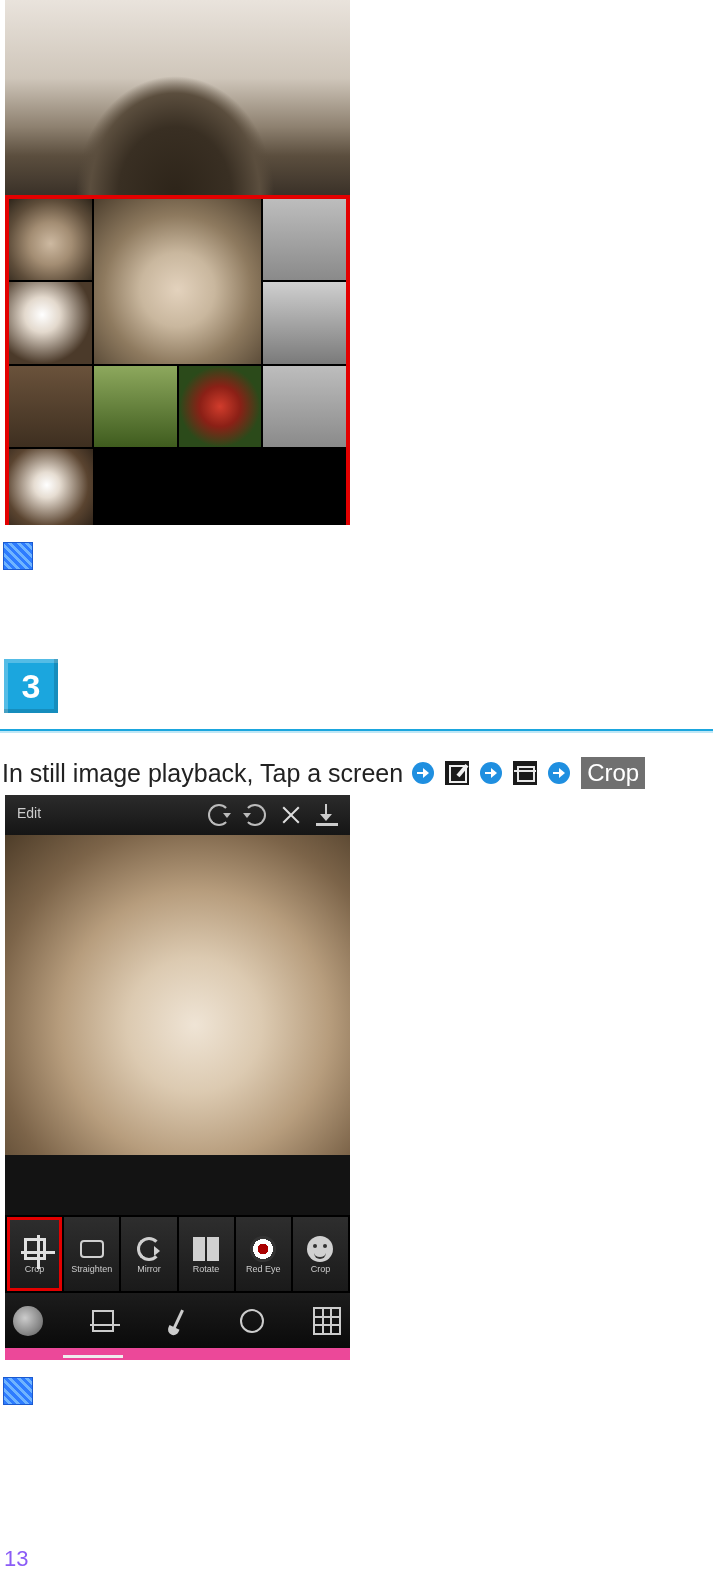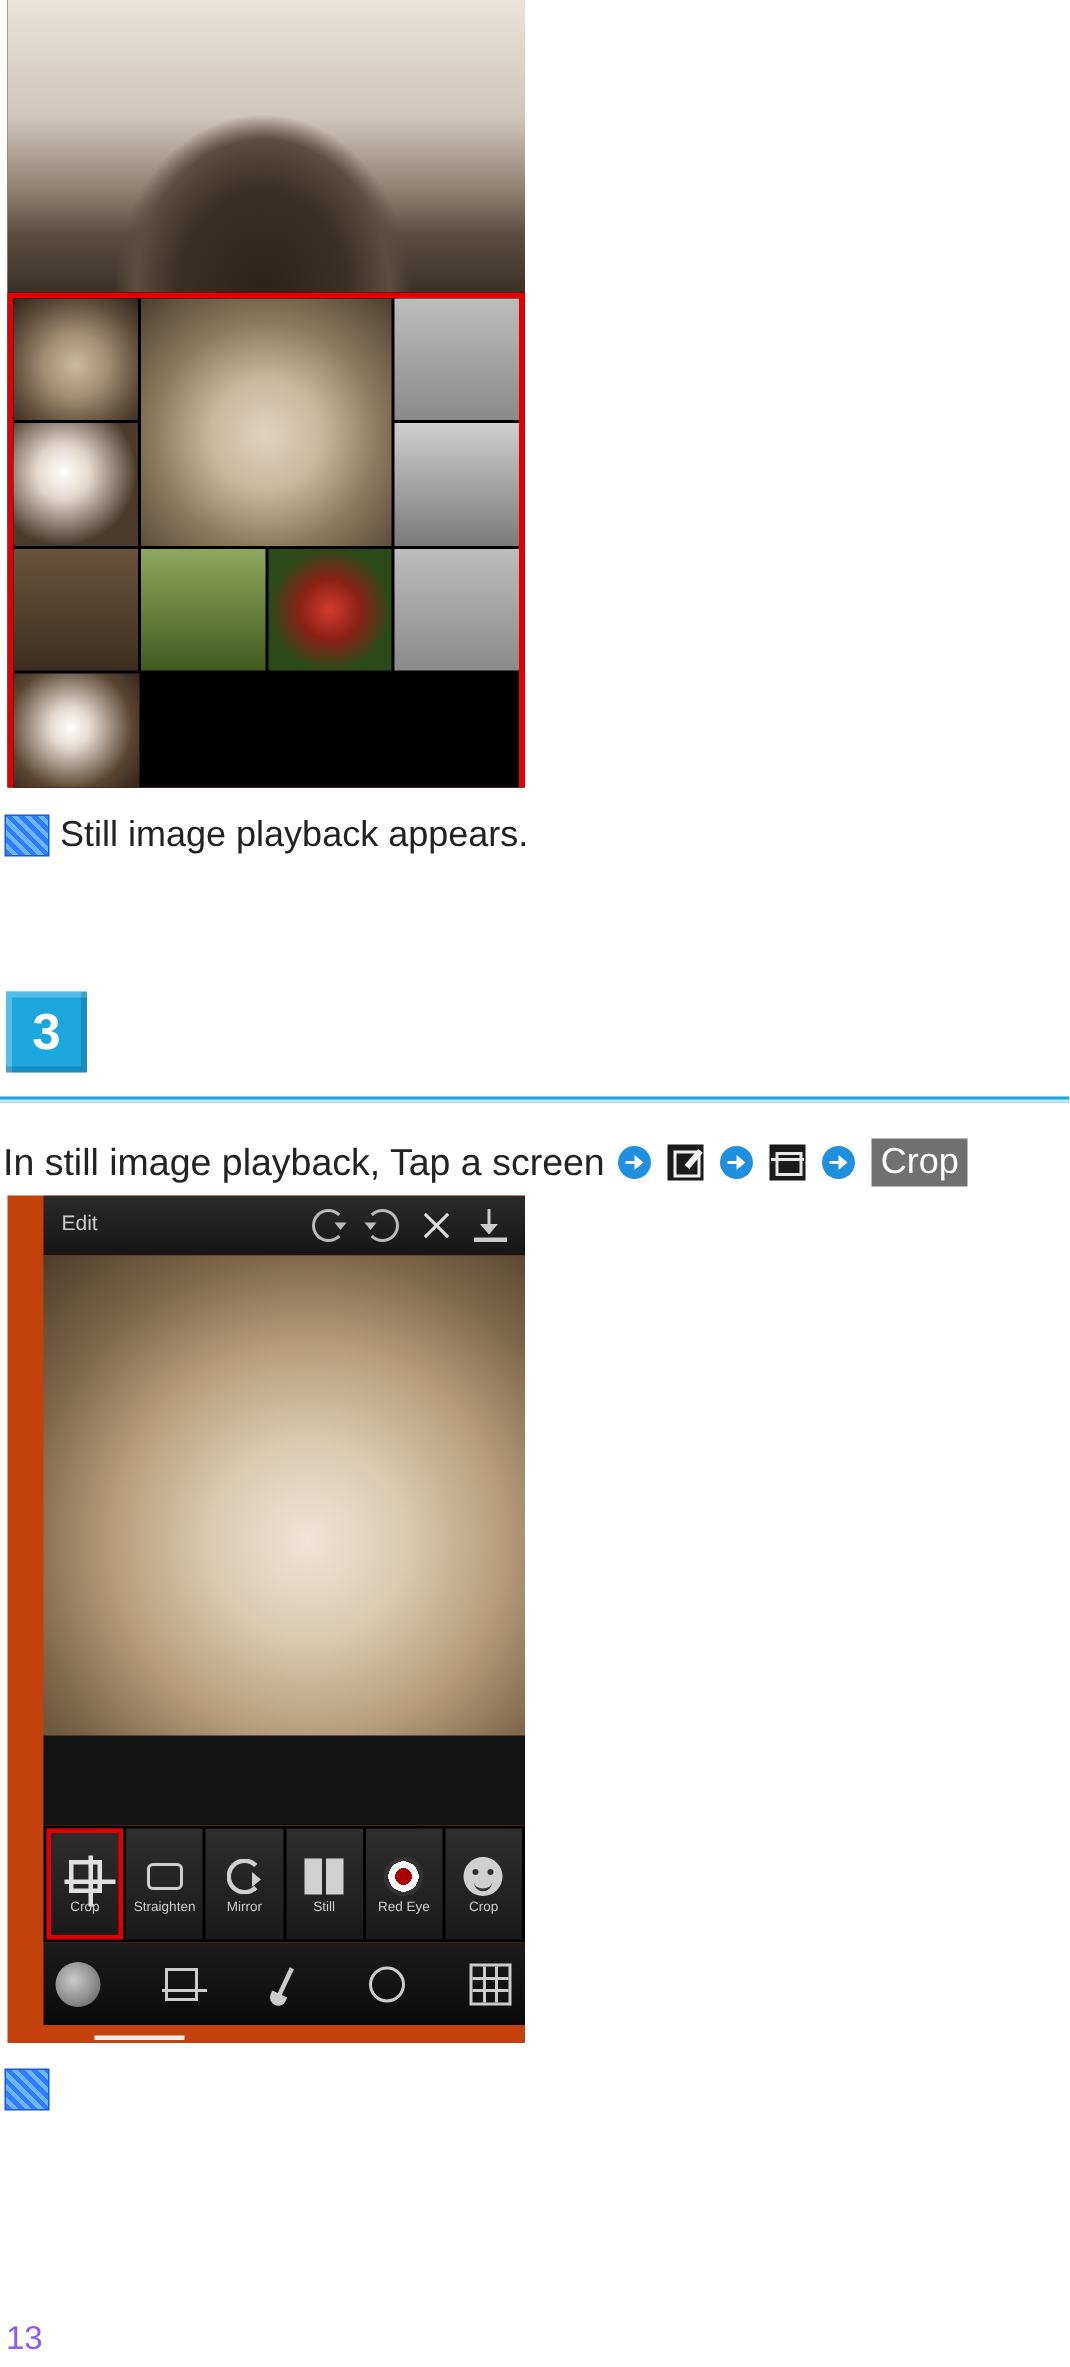--- a/index.html
+++ b/index.html
@@ -138,22 +138,22 @@
   .crop-ic::after{
     content:""; position:absolute; left:1px; top:9px; width:22px; height:2px; background:#e8e8e8;
   }
   .crop-label{
     display:inline-block; background:#707070; color:#fff;
     font-size:24px; padding:2px 6px; margin-left:2px;
   }
 
   
   .crop-shot{
-    width:345px; height:565px; background:#c2410c;
-    margin:4px 0 0 5px; position:relative; overflow:hidden;padding-left:24px;
+    width:345px; height:565px; background:#ec4899;
+    margin:4px 0 0 5px; position:relative; overflow:hidden;
   }
   .crop-topbar{
     height:40px; background:linear-gradient(#2b2b2b,#151515);
     display:flex; align-items:center; justify-content:flex-end; gap:14px;
     padding:0 12px; position:relative;
   }
   .crop-topbar .title{
     position:absolute; left:12px; top:10px; font-size:14px; color:#ccc;
   }
   .tb-ic{width:22px;height:22px;position:relative;}
@@ -247,21 +247,20 @@
         <div class="cell green"></div>
       </div>
       <div class="album-bottom-row">
         <div class="bcell mug"></div>
       </div>
     </div>
   </div>
 
   <div class="note-row">
     <div class="note-ic"></div>
-    <span class="note-text">Still image playback appears.</span>
   </div>
 
   <div class="step-block">
     <div class="step-badge">3</div>
     <div class="step-divider"></div>
   </div>
 
   <div class="instr-line">
     <span>In still image playback, Tap a screen</span>
     <span class="arrow-ic"></span>
@@ -289,21 +288,21 @@
       <div class="crop-tool">
         <div class="ct-ic ct-orient"></div>
         <span>Straighten</span>
       </div>
       <div class="crop-tool">
         <div class="ct-ic ct-rotate"></div>
         <span>Mirror</span>
       </div>
       <div class="crop-tool">
         <div class="ct-ic ct-mirror"></div>
-        <span>Still</span>
+        <span>Rotate</span>
       </div>
       <div class="crop-tool">
         <div class="ct-ic ct-redeye"></div>
         <span>Red Eye</span>
       </div>
       <div class="crop-tool">
         <div class="ct-ic ct-face"></div>
         <span>Crop</span>
       </div>
     </div>

